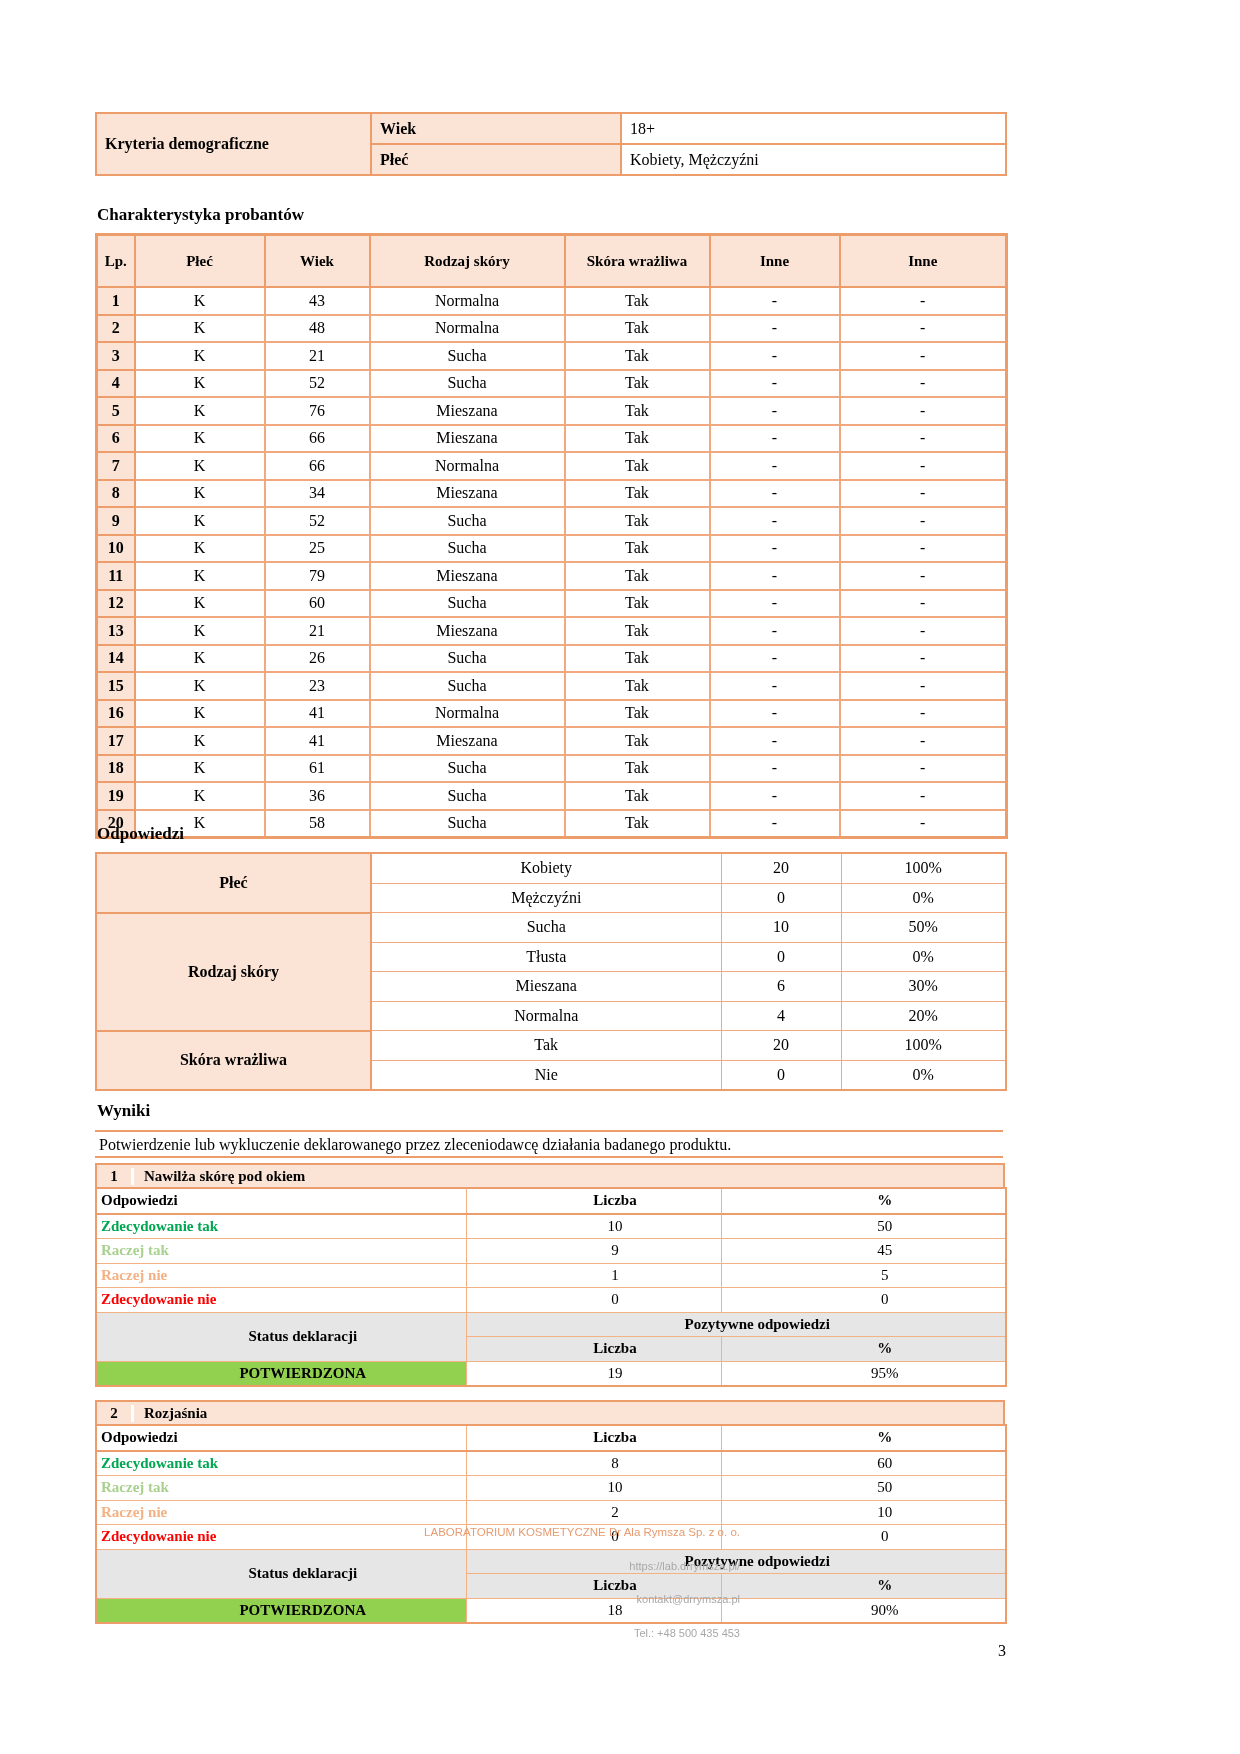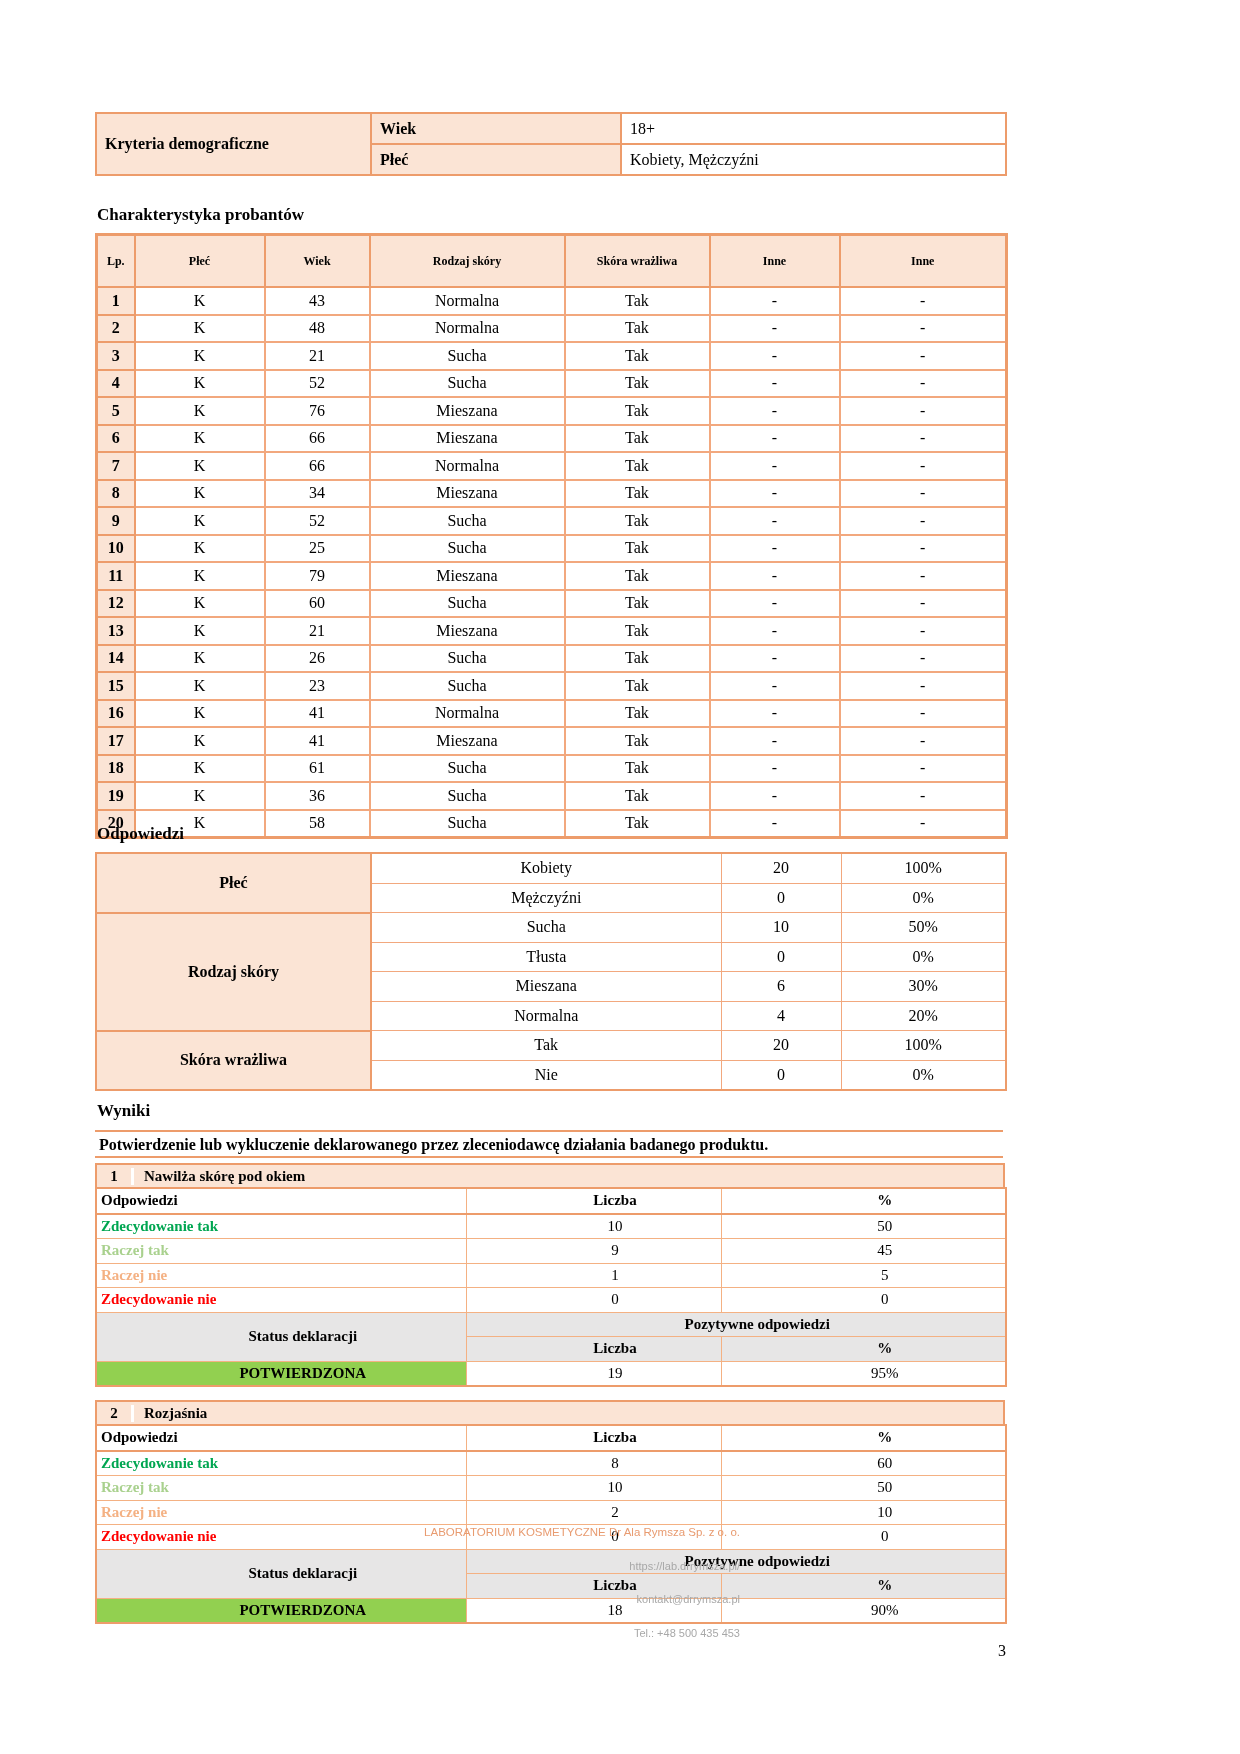--- a/index.html
+++ b/index.html
@@ -10,33 +10,33 @@
   .heading{position:absolute;left:97px;font-size:17px;font-weight:bold;margin:0;
            font-family:"Liberation Serif",serif;}
 
   
   .demo{position:absolute;left:95px;top:112px;width:910px;font-size:16px;border:2px solid #ED9C6B;}
   .demo td{border:2px solid #ED9C6B;height:29px;padding:0 8px;}
   .demo .peach{background:#FBE4D5;font-weight:bold;}
 
   
   .probants{position:absolute;left:95px;top:233px;width:910px;font-size:16px;border:3px solid #ED9C6B;}
-  .probants th{background:#FBE4D5;border:2px solid #ED9C6B;height:48px;font-size:12px;text-align:center;}
+  .probants th{background:#FBE4D5;border:2px solid #ED9C6B;height:48px;font-size:15px;text-align:center;}
   .probants td{border:2px solid #F2A87E;height:23.5px;text-align:center;}
   .probants td.lp{background:#FBE4D5;font-weight:bold;border-color:#ED9C6B;}
 
   
   .responses{position:absolute;left:95px;top:852px;width:910px;font-size:16px;border:2px solid #ED9C6B;}
   .responses td{border:1.5px solid #F2A87E;height:26.5px;text-align:center;}
   .responses td.glabel{background:#FBE4D5;font-weight:bold;border:2px solid #ED9C6B;}
 
   
   .statement{position:absolute;left:95px;top:1130px;width:904px;height:24px;
              border-top:2px solid #ED9C6B;border-bottom:2px solid #ED9C6B;
-             font-weight:bold;font-size:16px;line-height:26px;padding-left:4px;}
+             font-weight:normal;font-size:16px;line-height:26px;padding-left:4px;}
   .claim{position:absolute;left:95px;width:910px;z-index:1;}
   .claim-titlebar{display:flex;background:#FBE4D5;height:22px;align-items:center;
                   border-top:2px solid #ED9C6B;border-left:2px solid #ED9C6B;border-right:2px solid #ED9C6B;
                   font-weight:bold;font-size:15px;}
   .claim-num{width:34px;text-align:center;border-right:3px solid #fff;flex:0 0 auto;}
   .claim-name{padding-left:10px;}
   .claimtbl{width:910px;font-size:15px;border:2px solid #ED9C6B;}
   .claimtbl td{height:21.5px;border:1px solid #F4B183;padding-left:44px;}
   .claimtbl .hdr td{font-weight:bold;border-bottom:2px solid #ED9C6B;}
   .claimtbl .left{text-align:left;padding-left:4px;}

